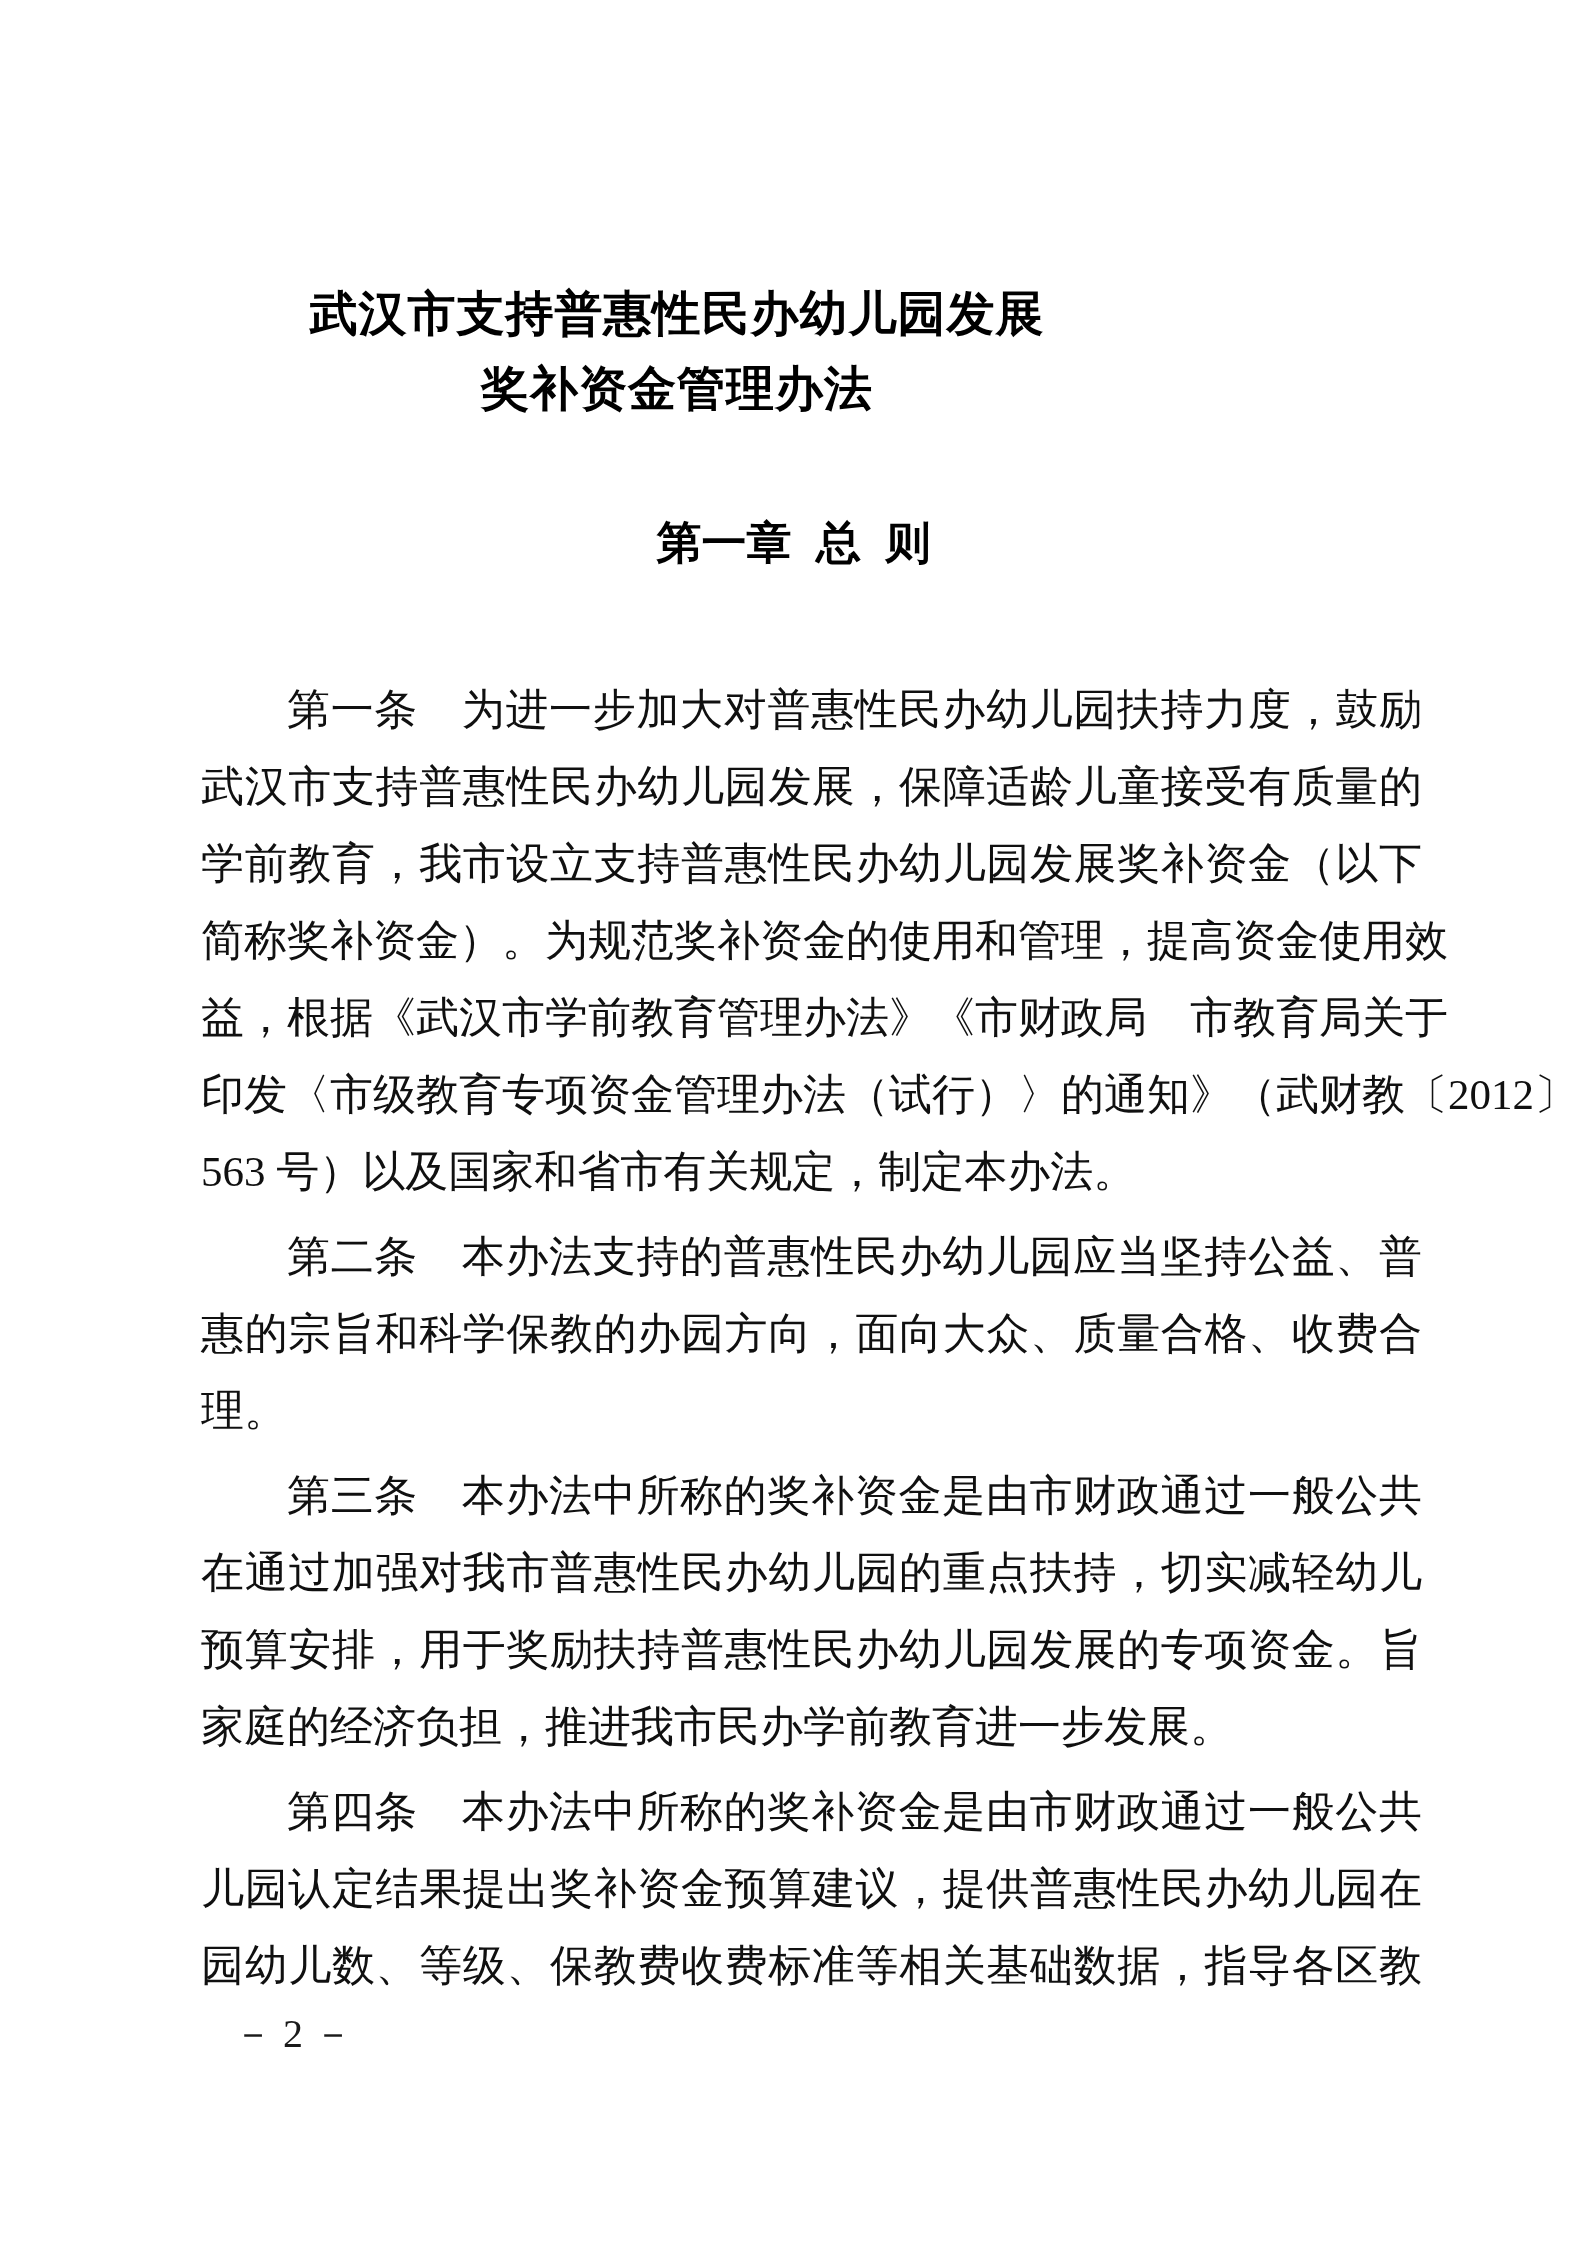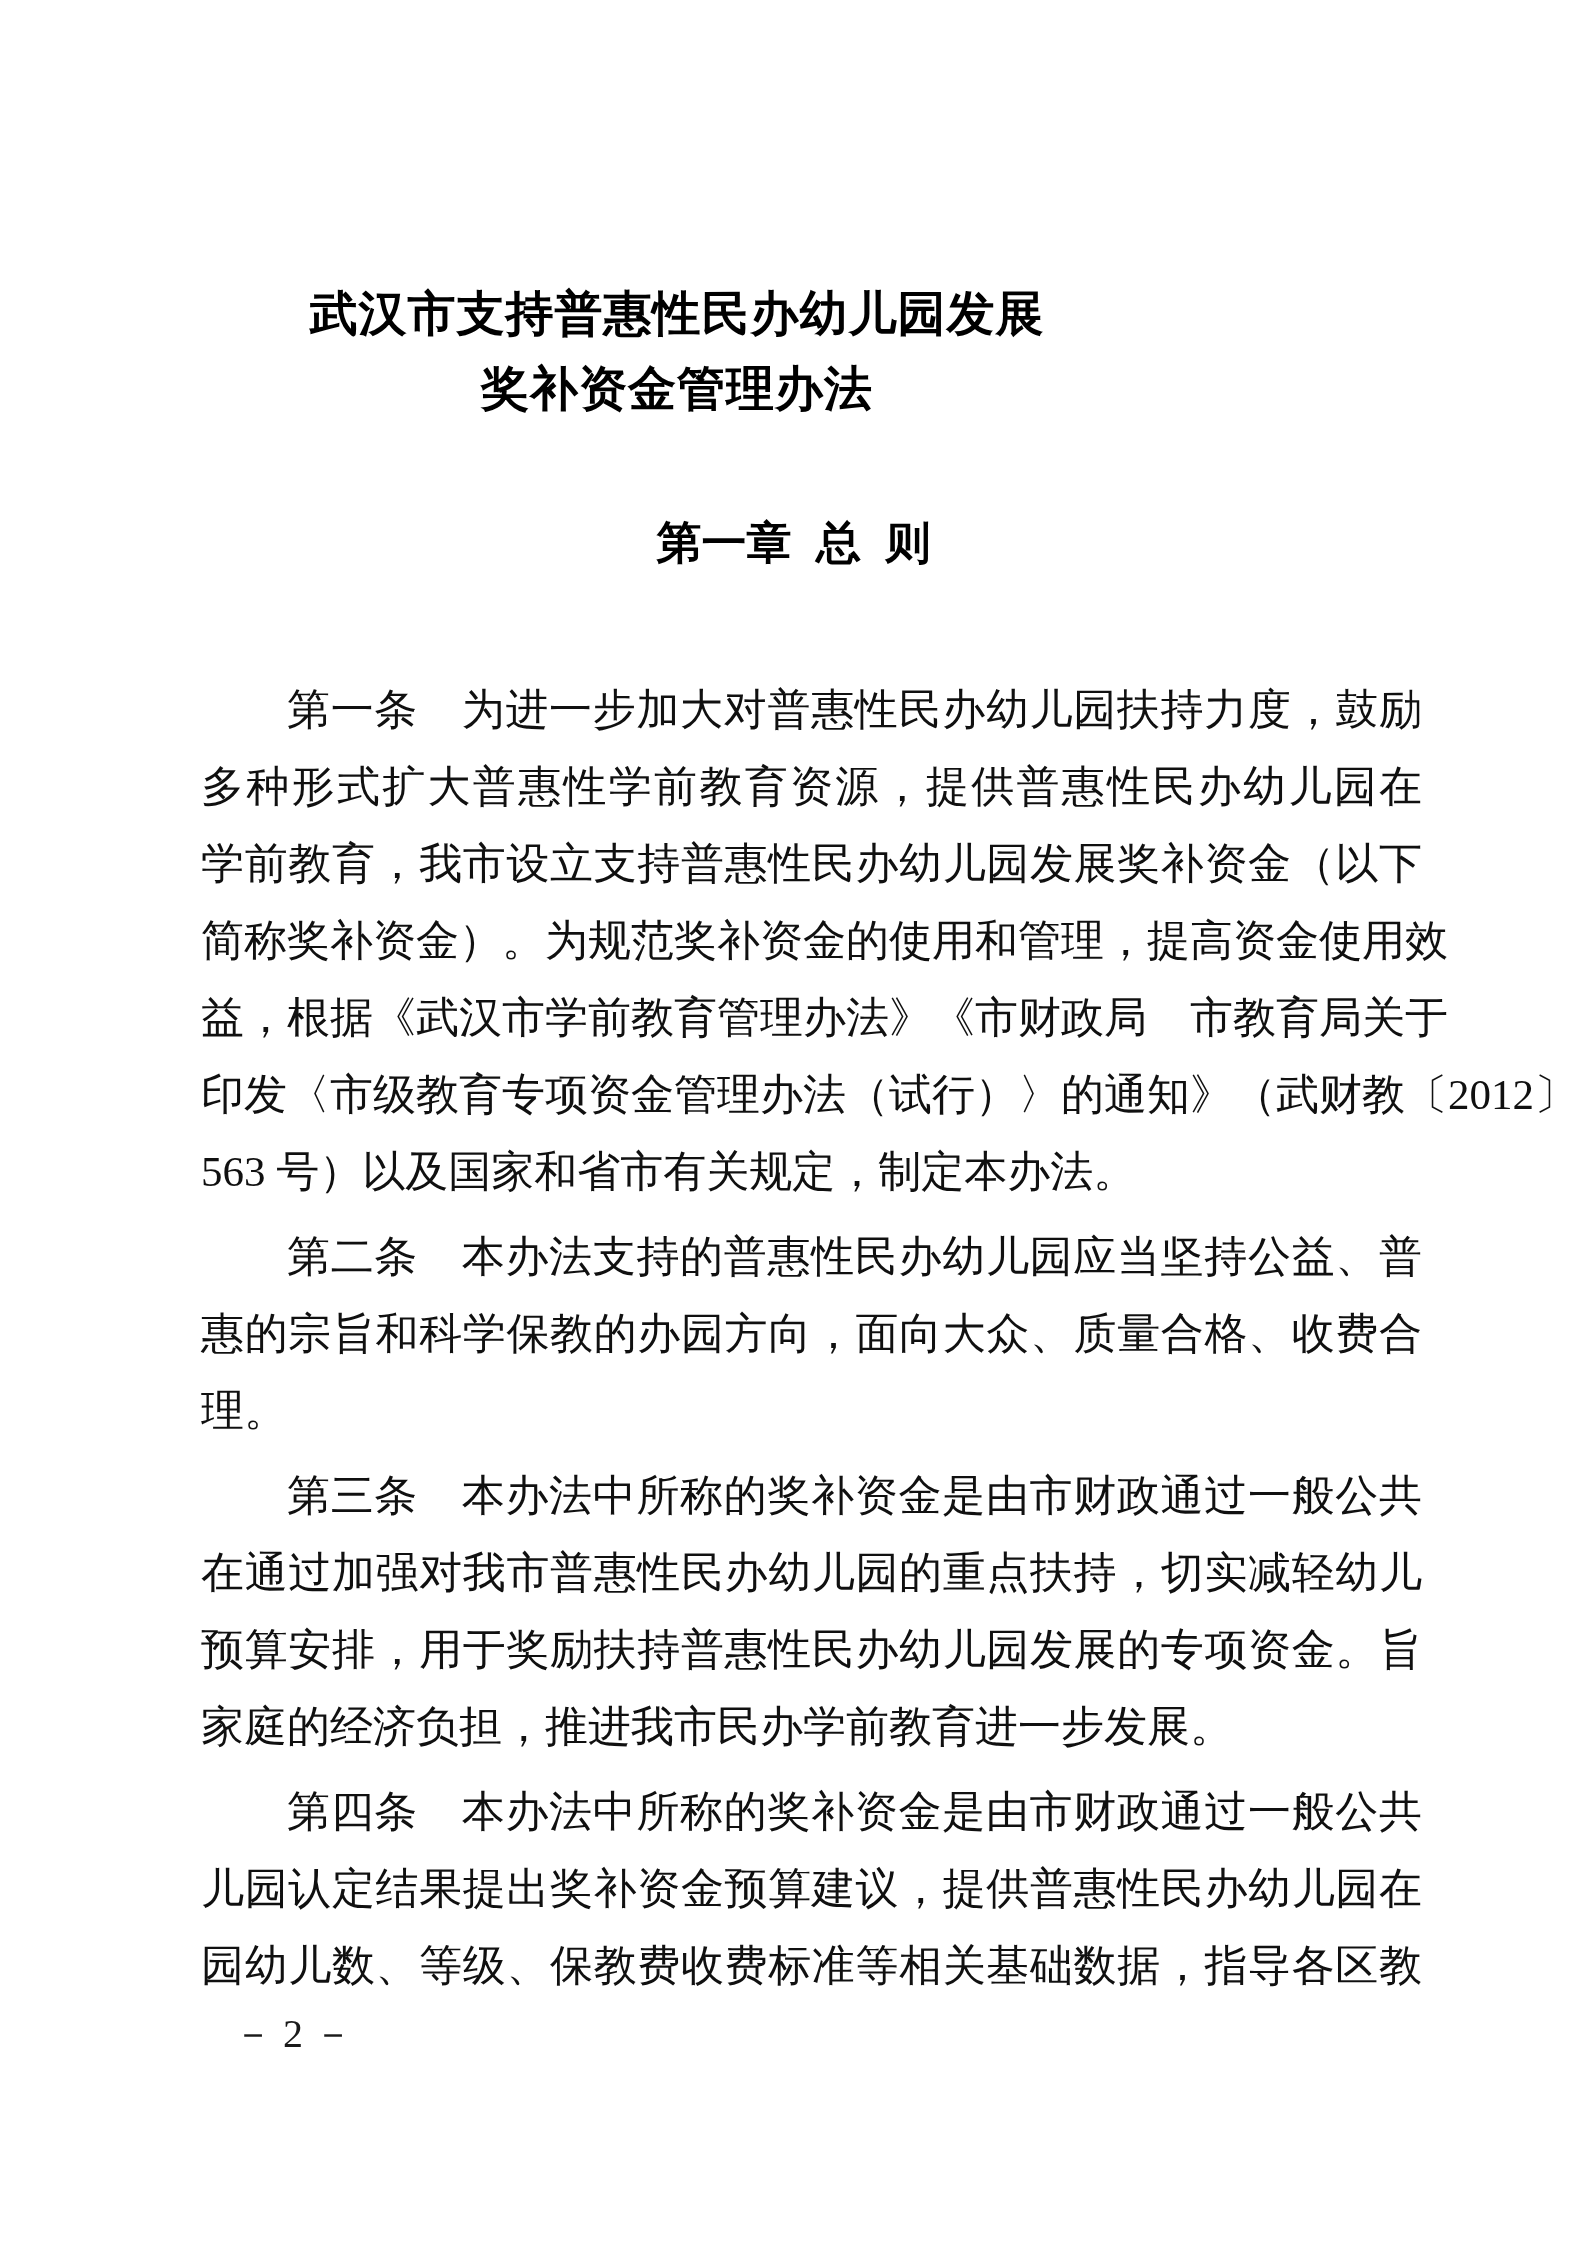--- a/index.html
+++ b/index.html
@@ -83,21 +83,21 @@
     <div>武汉市支持普惠性民办幼儿园发展</div>
     <div>奖补资金管理办法</div>
   </div>
 
   <div class="chapter">第一章 总 则</div>
 
   <div class="body-block">
 
     <p>
       <span class="bl first" style="display:block">第一条　为进一步加大对普惠性民办幼儿园扶持力度，鼓励</span>
-      <span class="bl" style="display:block">多种形式扩大普惠性学前教育资源，提供普惠性民办幼儿园在</span>
+      <span class="bl" style="display:block">武汉市支持普惠性民办幼儿园发展，保障适龄儿童接受有质量的</span>
       <span class="bl" style="display:block">学前教育，我市设立支持普惠性民办幼儿园发展奖补资金（以下</span>
       <span class="bl" style="display:block">简称奖补资金）。为规范奖补资金的使用和管理，提高资金使用效</span>
       <span class="bl" style="display:block">益，根据《武汉市学前教育管理办法》《市财政局　市教育局关于</span>
       <span class="bl" style="display:block">印发〈市级教育专项资金管理办法（试行）〉的通知》（武财教〔2012〕</span>
       <span class="bl last" style="display:block">563 号）以及国家和省市有关规定，制定本办法。</span>
     </p>
 
     <p>
       <span class="bl first" style="display:block">第二条　本办法支持的普惠性民办幼儿园应当坚持公益、普</span>
       <span class="bl" style="display:block">惠的宗旨和科学保教的办园方向，面向大众、质量合格、收费合</span>

